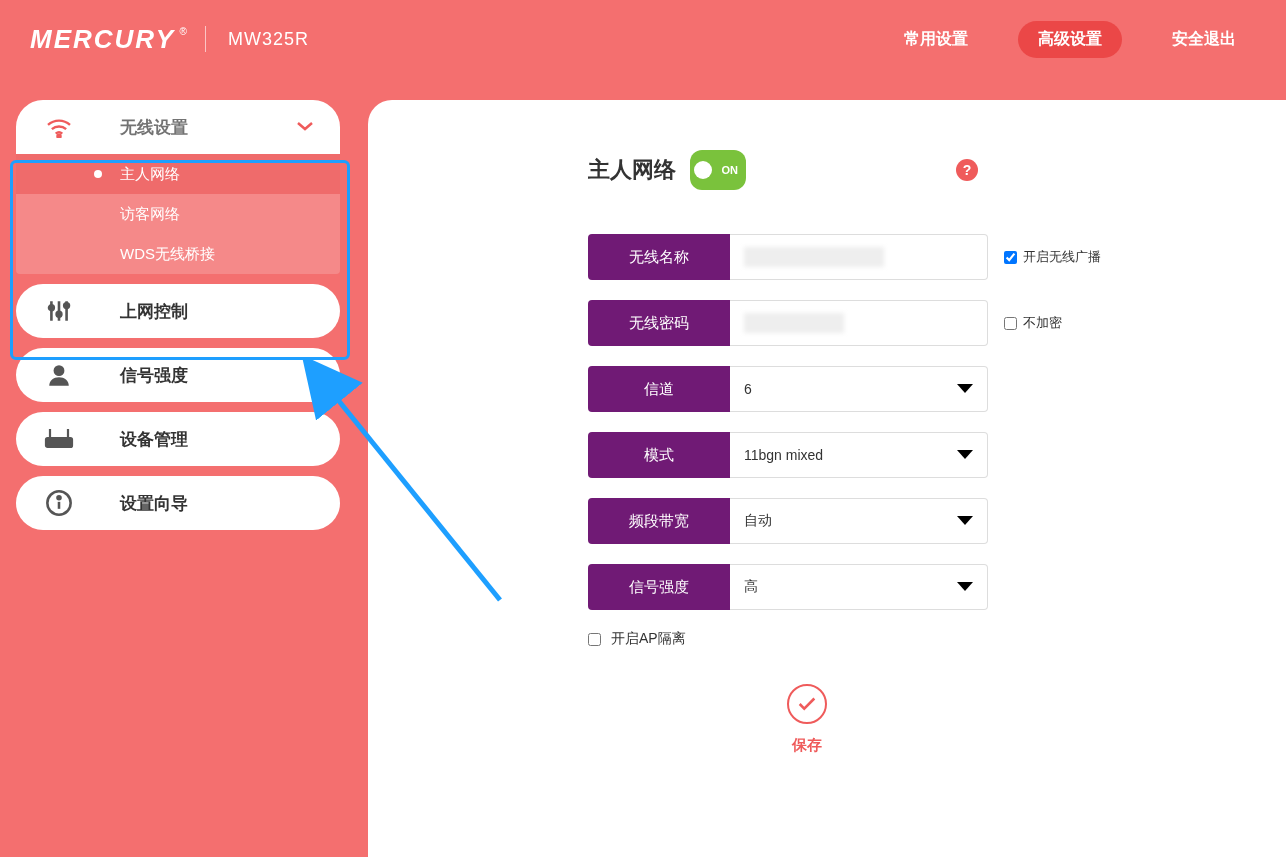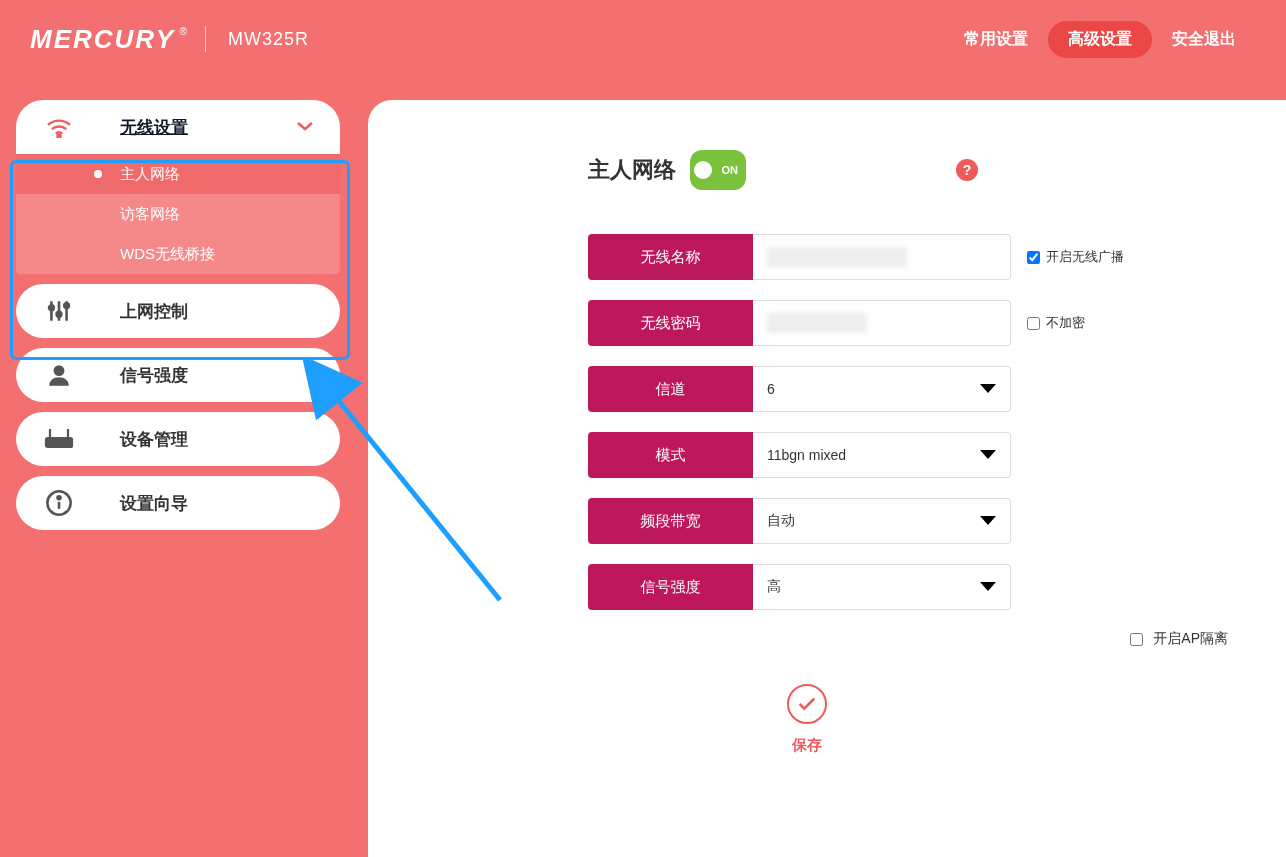--- a/index.html
+++ b/index.html
@@ -43,20 +43,21 @@
   }
   .model {
     font-size: 18px;
     font-weight: 300;
     letter-spacing: 1px;
   }
   .header-nav {
     margin-left: auto;
     display: flex;
     align-items: center;
+    gap: 30px;
   }
   .nav-item {
     color: #fff;
     font-size: 16px;
     font-weight: bold;
     padding: 8px 20px;
     border-radius: 20px;
   }
   .nav-item.active {
     background: #eb4747;
@@ -84,21 +85,21 @@
     display: flex;
     align-items: center;
     justify-content: center;
     margin-right: 44px;
   }
   .menu-label {
     font-size: 17px;
     color: #333;
     font-weight: bold;
   }
-  .menu-item.active .menu-label { color: #0f172a; text-decoration: underline; }
+  .menu-item.active .menu-label { color: #737373; }
   .chevron {
     position: absolute;
     right: 26px;
   }
   .submenu {
     background: #f58989;
     border-radius: 0 0 4px 4px;
   }
   .submenu-item {
     height: 40px;
@@ -192,23 +193,23 @@
     font-size: 14px;
     font-weight: bold;
   }
   .form-row {
     display: flex;
     align-items: center;
     margin-bottom: 20px;
     margin-left: 160px;
   }
   .field-label {
-    width: 165px;
+    width: 142px;
     height: 46px;
-    background: #be185d;
+    background: #701a75;
     color: #fff;
     display: flex;
     align-items: center;
     justify-content: center;
     font-size: 15px;
     border-radius: 4px 0 0 4px;
   }
   .field-input {
     width: 258px;
     height: 46px;
@@ -241,21 +242,20 @@
     gap: 6px;
   }
   .ap-row {
     margin-left: 160px;
     margin-top: 20px;
     display: flex;
     align-items: center;
     gap: 10px;
     font-size: 14px;
     color: #333;
-    justify-content: flex-end;
   }
   .save-section {
     margin-top: 36px;
     margin-left: 160px;
     width: 438px;
     display: flex;
     flex-direction: column;
     align-items: center;
     gap: 12px;
   }

